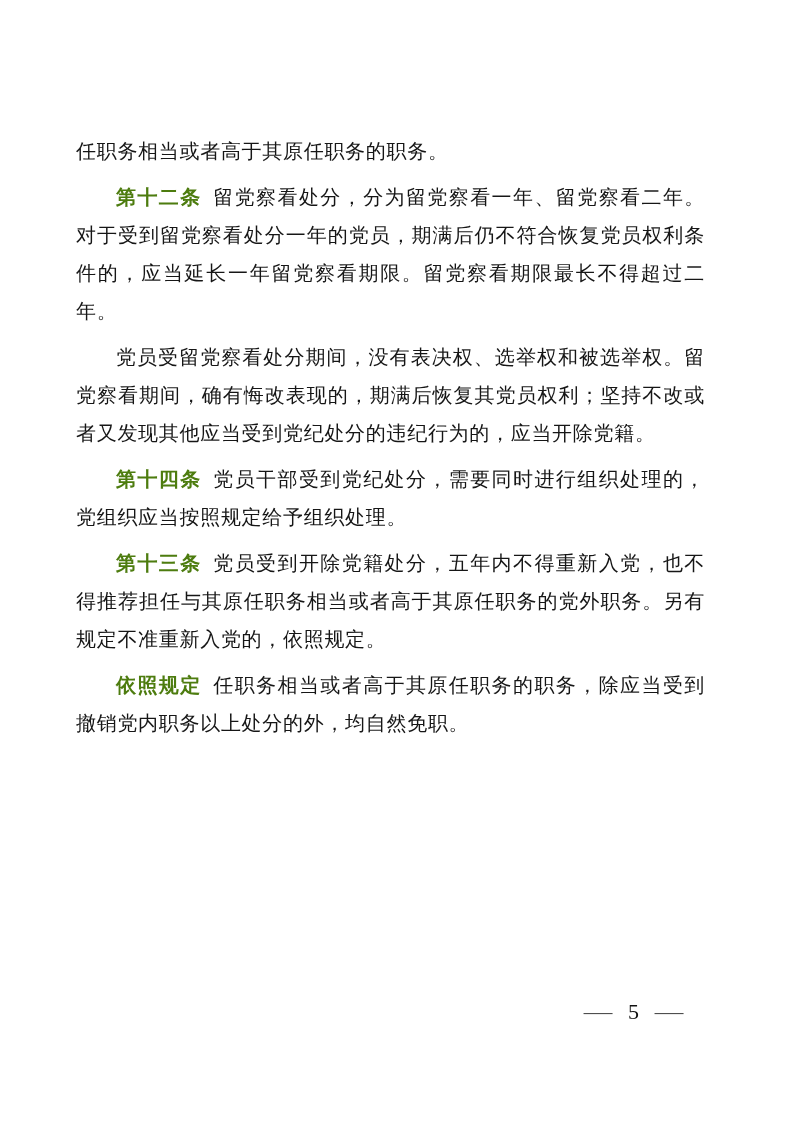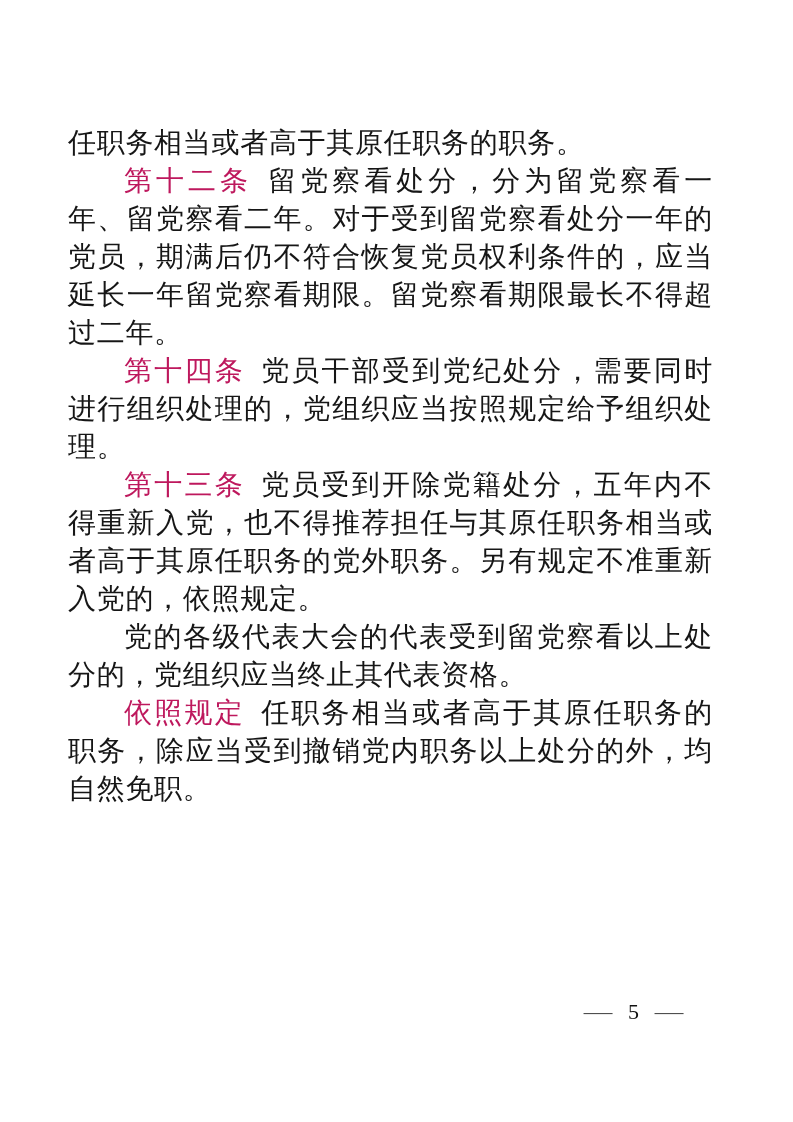--- a/index.html
+++ b/index.html
@@ -16,35 +16,35 @@
     font-family: "Liberation Serif", "DejaVu Serif", serif;
     color: #161616;
   }
   .text-column {
     position: absolute;
     left: 68px;
     top: 124px;
     width: 645px;
   }
   .para {
-    margin: 0;
-    font-size: 28px;
+    margin: 8px;
+    font-size: 20px;
     line-height: 38px;
     letter-spacing: 0.7px;
     text-align: justify;
     text-justify: inter-character;
     color: #161616;
   }
   .para.indent {
     text-indent: 2em;
   }
   .article-term {
-    font-weight: normal;
+    font-weight: bold;
     margin-right: 0.58em;
-    color: #be185d;
+    color: #4d7c0f;
   }
   .page-footer {
     position: absolute;
     top: 998px;
     right: 113px;
     display: flex;
     align-items: center;
     gap: 19px;
     font-size: 22px;
     line-height: 28px;
@@ -64,27 +64,27 @@
 <body>
 
 <div class="page">
 
   <div class="text-column">
 
     <p class="para"><span>任职务相当或者高于其原任职务的职务。</span></p>
 
     <p class="para indent"><span class="article-term">第十二条</span><span>留党察看处分，分为留党察看一年、留党察看二年。对于受到留党察看处分一年的党员，期满后仍不符合恢复党员权利条件的，应当延长一年留党察看期限。留党察看期限最长不得超过二年。</span></p>
 
+    <p class="para indent"><span>党员受留党察看处分期间，没有表决权、选举权和被选举权。留党察看期间，确有悔改表现的，期满后恢复其党员权利；坚持不改或者又发现其他应当受到党纪处分的违纪行为的，应当开除党籍。</span></p>
 
 
     <p class="para indent"><span class="article-term">第十四条</span><span>党员干部受到党纪处分，需要同时进行组织处理的，党组织应当按照规定给予组织处理。</span></p>
 
     <p class="para indent"><span class="article-term">第十三条</span><span>党员受到开除党籍处分，五年内不得重新入党，也不得推荐担任与其原任职务相当或者高于其原任职务的党外职务。另有规定不准重新入党的，依照规定。</span></p>
 
-    <p class="para indent"><span>党的各级代表大会的代表受到留党察看以上处分的，党组织应当终止其代表资格。</span></p>
 
     <p class="para indent"><span class="article-term">依照规定</span><span>任职务相当或者高于其原任职务的职务，除应当受到撤销党内职务以上处分的外，均自然免职。</span></p>
 
   </div>
 
   <div class="page-footer">
     <span class="dash">—</span>
     <span class="num">5</span>
     <span class="dash">—</span>
   </div>

